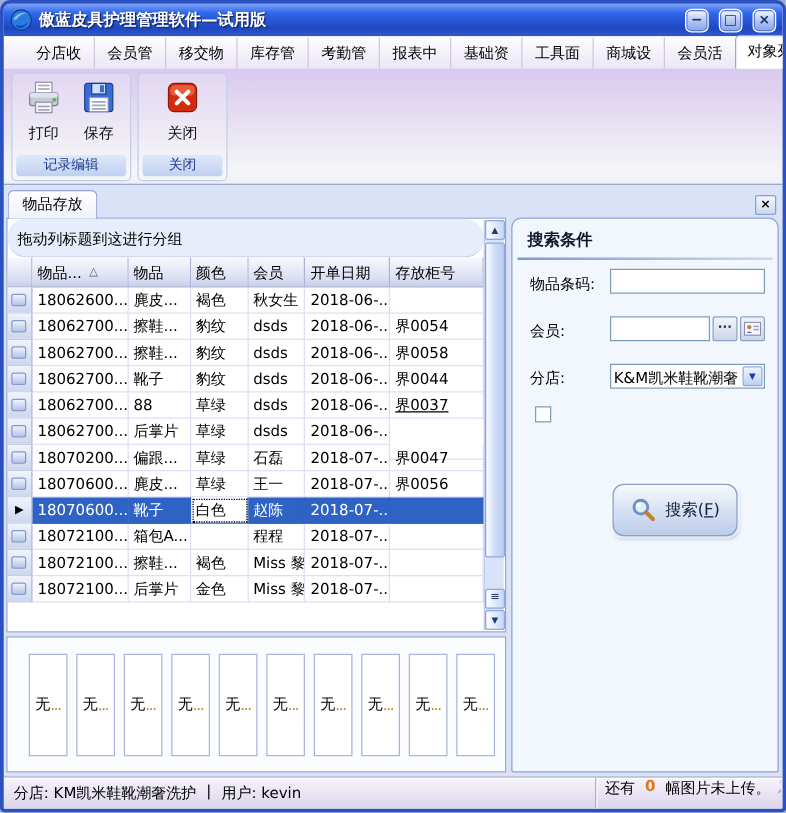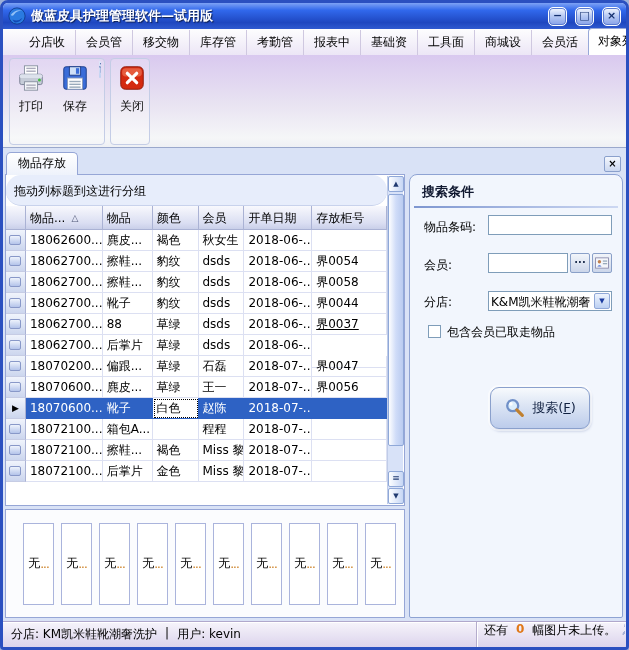--- a/index.html
+++ b/index.html
@@ -24,21 +24,21 @@
   .tabstrip{height:26px;background:linear-gradient(#fdfdfe,#ece6f6);display:flex;align-items:flex-end;
     padding-left:16px;}
   .rtab{padding:4px 10px 4px;border-left:1px solid #cfc8e0;white-space:nowrap;}
   .rtab:first-child{border-left:none;}
   .rtab.active{background:#fff;border:1px solid #98a8d8;border-bottom:none;border-radius:4px 4px 0 0;
     position:relative;top:0px;padding:4px 9px 5px;}
   
   .ribbon{height:93px;background:linear-gradient(180deg,#d9c9ef 0%,#e9e4f2 55%,#f5f6f8 90%,#eef0f4 100%);
     border-bottom:1px solid #9aa8cc;display:flex;gap:5px;padding:2px 0 0 6px;}
   .rgroup{height:87px;margin-top:1px;border:1px solid #c4cde6;border-radius:4px;
-    background:rgba(255,255,255,0.22);display:flex;flex-direction:row;}
+    background:rgba(255,255,255,0.22);display:flex;flex-direction:column;}
   .rgroup .btns{flex:1;display:flex;justify-content:center;gap:2px;padding-top:4px;}
   .rbtn{width:42px;display:flex;flex-direction:column;align-items:center;gap:2px;cursor:default;}
   .rbtn svg{width:30px;height:30px;}
   .rbtn .lbl{font-size:12px;color:#111;white-space:nowrap;}
   .glabel{height:17px;margin:2px 3px 3px;border-radius:3px;text-align:center;font-size:11px;line-height:16px;
     background:linear-gradient(#dfe8fa,#bfd0f0);color:#1c3a8c;white-space:nowrap;overflow:hidden;}
   
   .content{position:relative;height:473px;background:#d9e2f6;}
   .doctab{position:absolute;left:3px;top:4px;width:72px;height:23px;z-index:2;
     background:linear-gradient(#ffffff,#eef2fb);border:1px solid #96a6d6;border-bottom:none;
@@ -172,21 +172,21 @@
                 <rect x="8" y="16" width="16" height="12" fill="#fff" stroke="#8899bb"></rect>
                 <rect x="10" y="19" width="12" height="1.5" fill="#99aabb"></rect>
                 <rect x="10" y="22" width="12" height="1.5" fill="#99aabb"></rect>
                 <rect x="10" y="25" width="12" height="1.5" fill="#99aabb"></rect>
               </svg></span>
             <span class="lbl">保存</span>
           </div>
         </div>
         <div class="glabel">记录编辑</div>
       </div>
-      <div class="rgroup" style="width: 40px;">
+      <div class="rgroup" style="width: 72px;">
         <div class="btns">
           <div class="rbtn">
             <span><svg viewBox="0 0 32 32">
                 <rect x="4" y="4" width="24" height="24" rx="5" fill="#d42a10" stroke="#8c1808"></rect>
                 <rect x="5.5" y="5.5" width="21" height="9" rx="4" fill="#f07858" opacity="0.65"></rect>
                 <path d="M11 11 L21 21 M21 11 L11 21" stroke="#fff" stroke-width="3.4" stroke-linecap="round"></path>
               </svg></span>
             <span class="lbl">关闭</span>
           </div>
         </div>
@@ -429,21 +429,20 @@
         </svg>
       </span>
 
       <span class="flabel" style="top:119px">分店:</span>
       <div class="dd">
         <span class="ddtext">K&amp;M凯米鞋靴潮奢</span>
         <span class="ddbtn">▼</span>
       </div>
 
       <span class="cbbox"></span>
-      <span class="cblabel">包含会员已取走物品</span>
 
       <button class="searchbtn">
         <svg width="22" height="22" viewBox="0 0 24 24">
           <circle cx="9.5" cy="9.5" r="6" fill="#dceefc" stroke="#7090c8" stroke-width="2.5"></circle>
           <circle cx="7.5" cy="7.5" r="2" fill="#ffffff" opacity="0.85"></circle>
           <line x1="14" y1="14" x2="20" y2="20" stroke="#c08030" stroke-width="3.5" stroke-linecap="round"></line>
         </svg>
         <span><span>搜索(</span><u>F</u><span>)</span></span>
       </button>
     </div>

